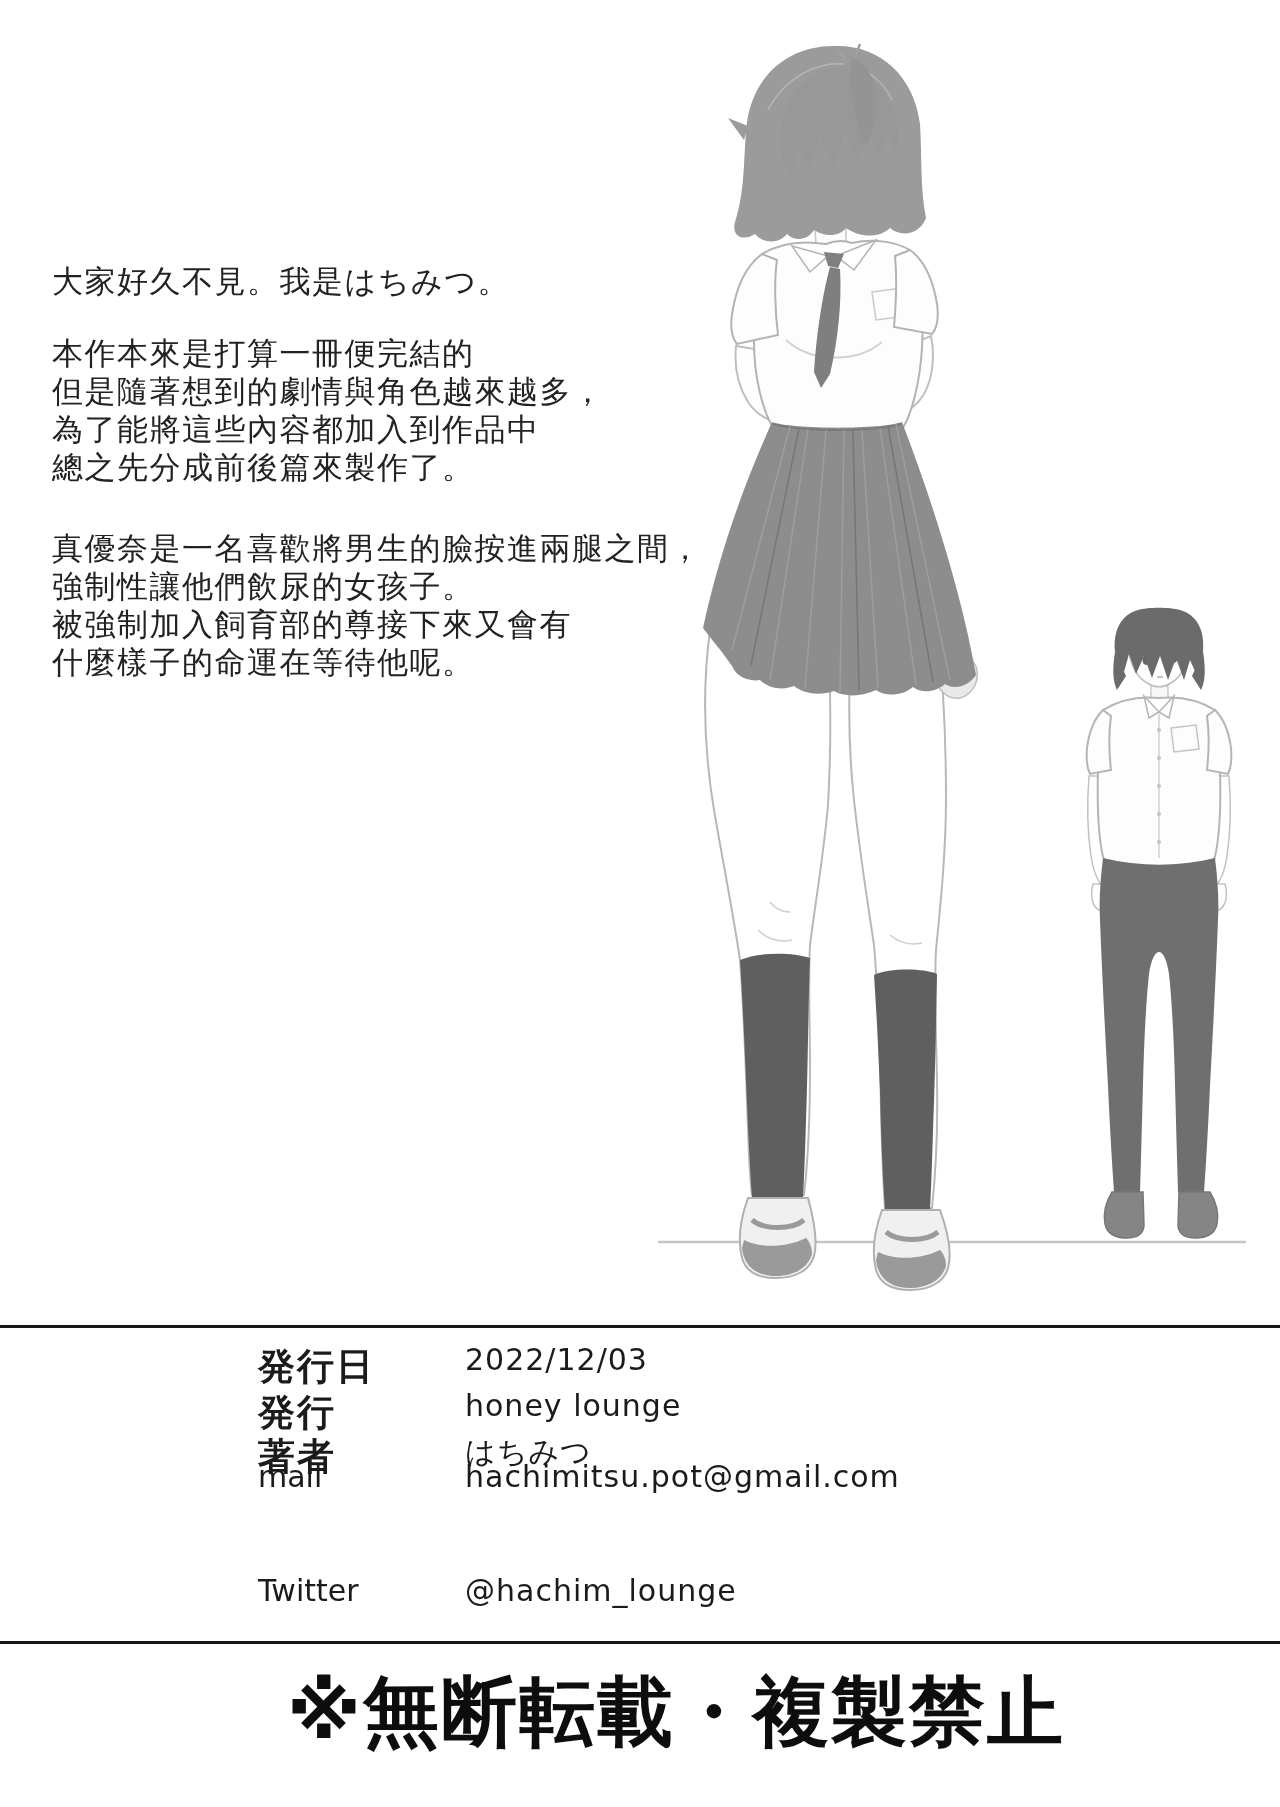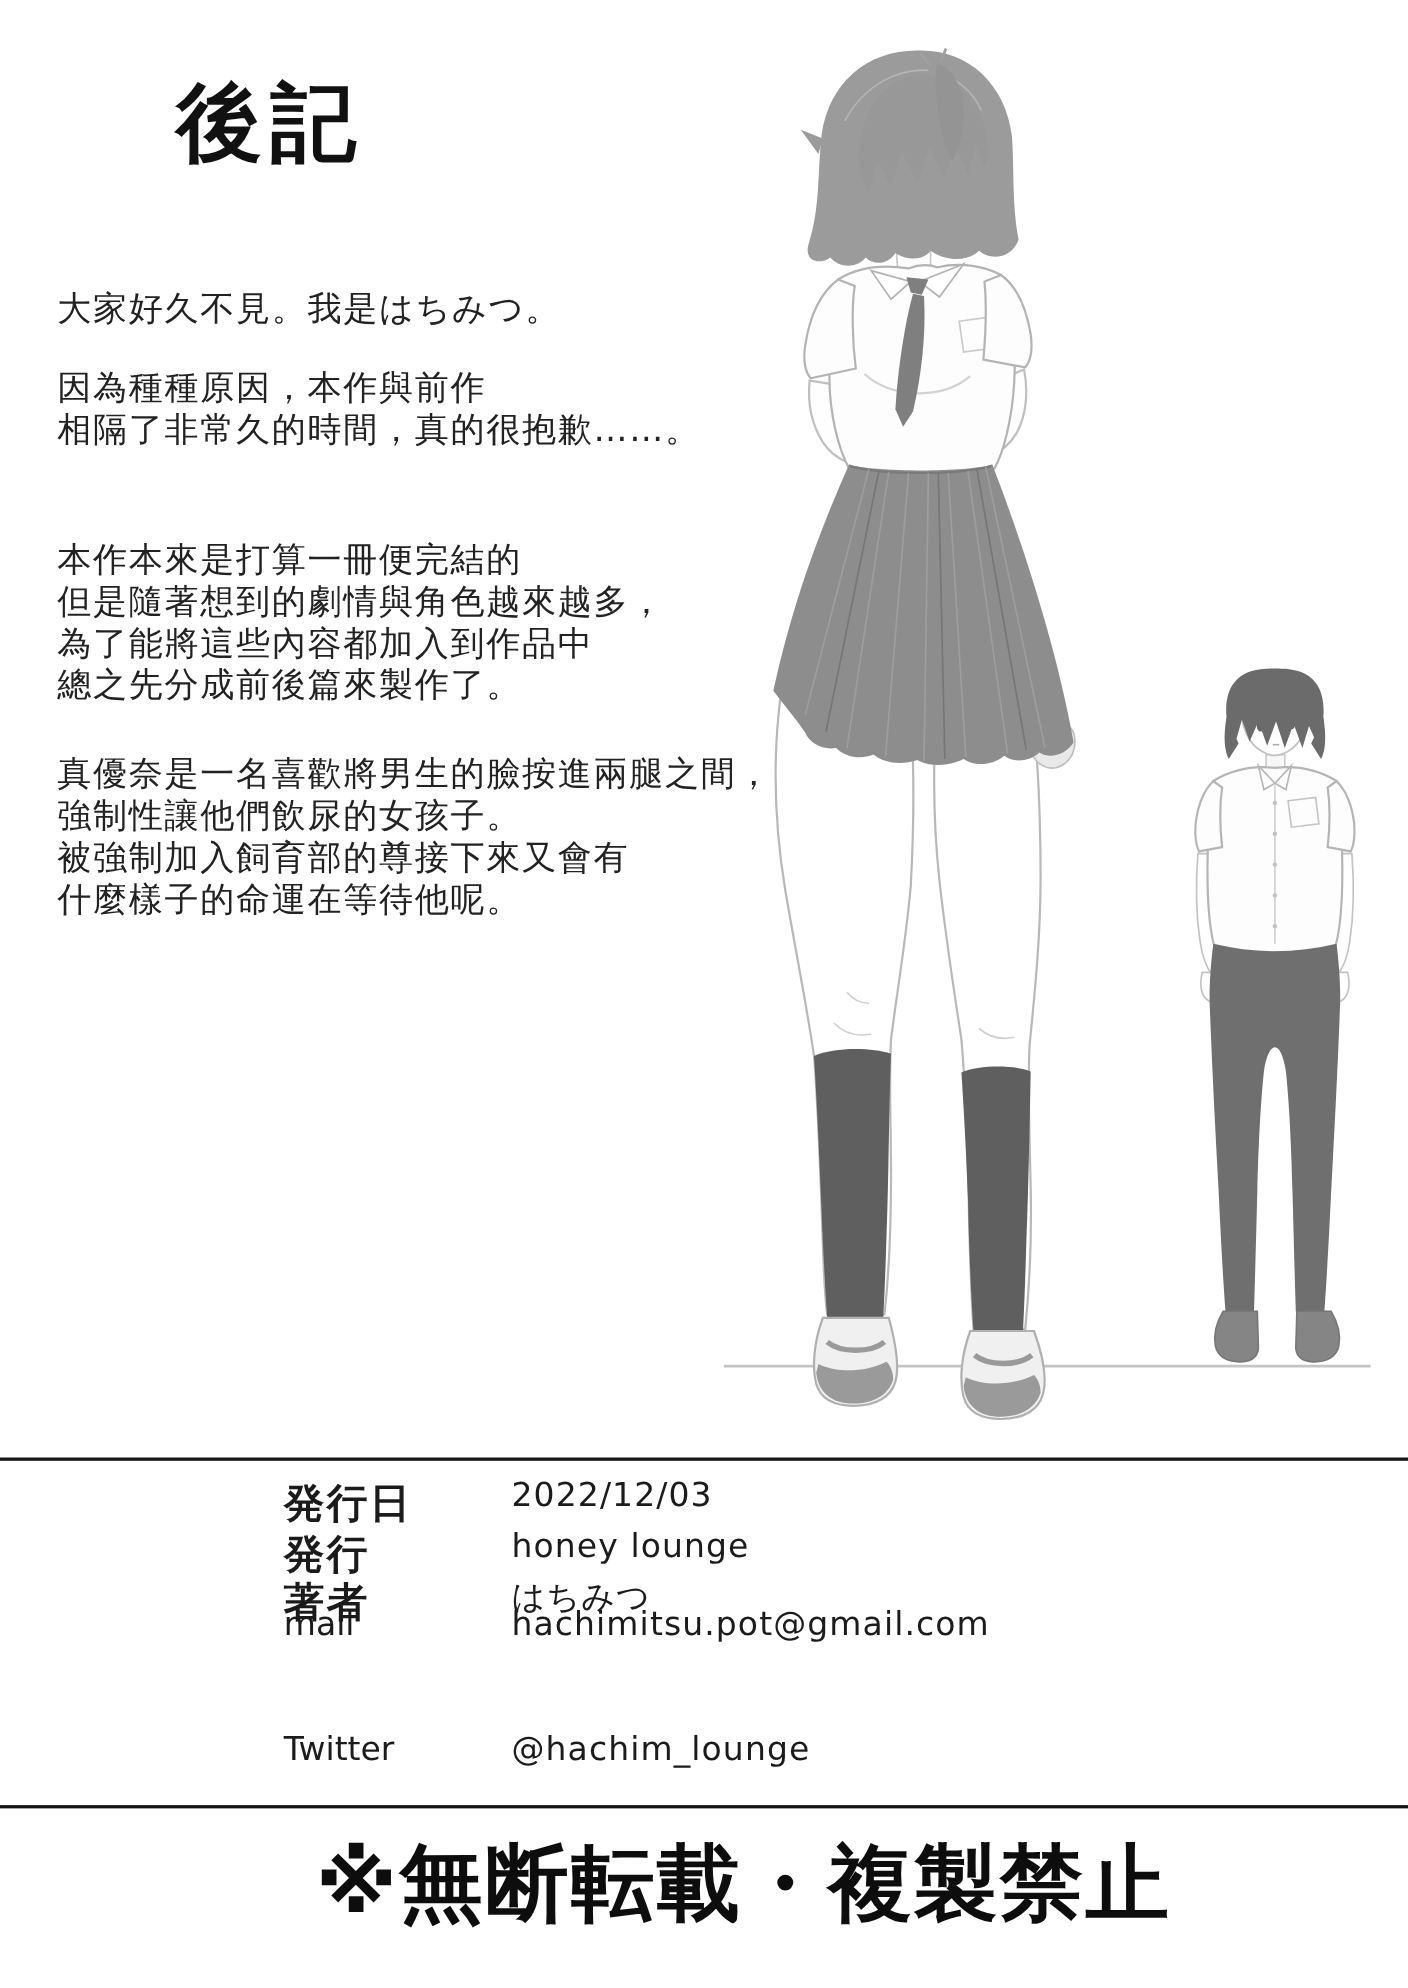--- a/index.html
+++ b/index.html
@@ -49,26 +49,23 @@
     text-align:center;font-size:76px;font-weight:800;letter-spacing:2px;
     color:#0d0d0d;
     padding-left:36px;
   }
 </style>
 </head>
 <body>
 
 <div class="page">
 
-  <h1 class="title">後記</h1>
 
   <div class="essay">
     <p class="para p1">大家好久不見。我是はちみつ。</p>
-    <p class="para p2">因為種種原因，本作與前作
-相隔了非常久的時間，真的很抱歉……。</p>
     <p class="para p3">本作本來是打算一冊便完結的
 但是隨著想到的劇情與角色越來越多，
 為了能將這些內容都加入到作品中
 總之先分成前後篇來製作了。</p>
     <p class="para p4">真優奈是一名喜歡將男生的臉按進兩腿之間，
 強制性讓他們飲尿的女孩子。
 被強制加入飼育部的尊接下來又會有
 什麼樣子的命運在等待他呢。</p>
   </div>
 

